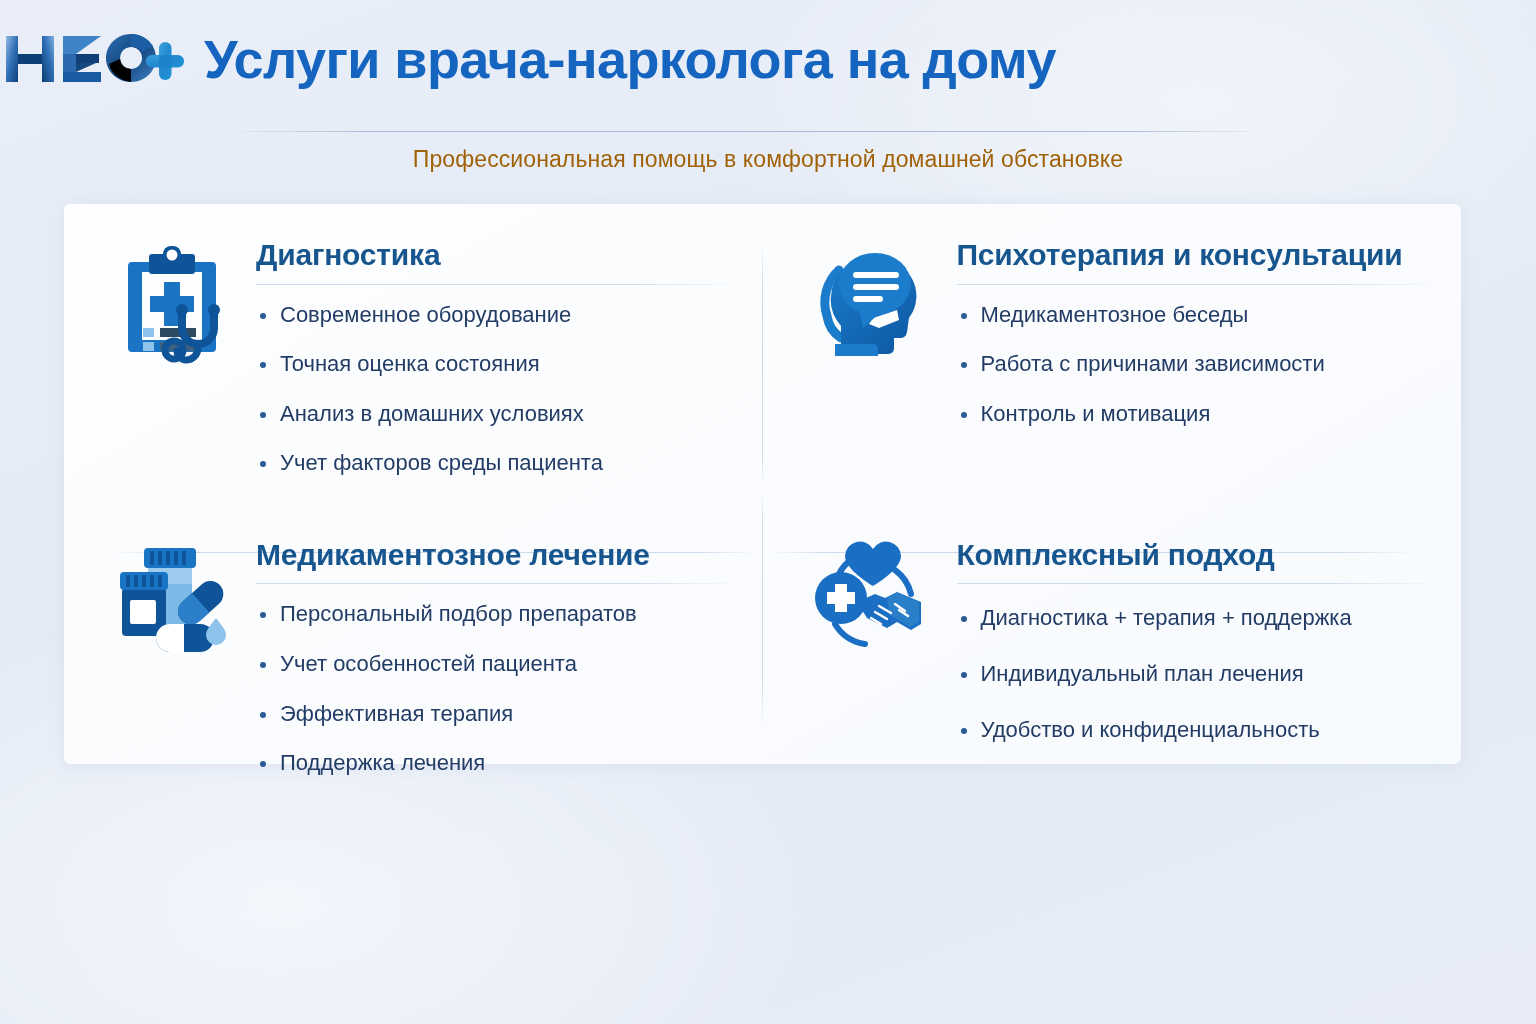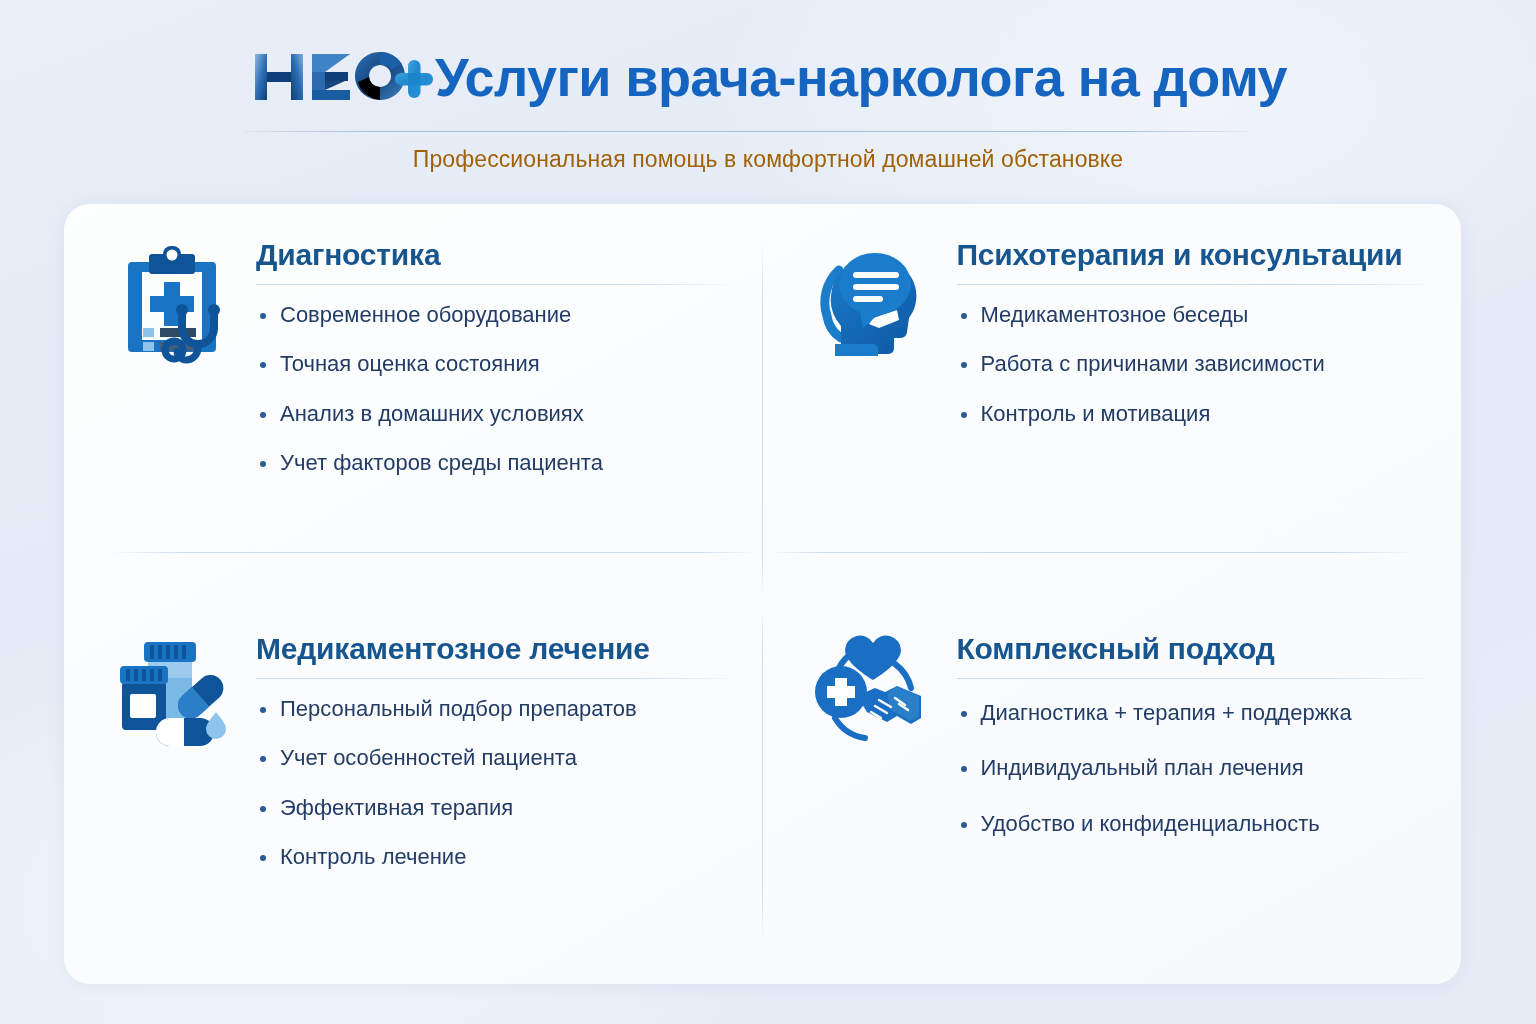--- a/index.html
+++ b/index.html
@@ -24,25 +24,25 @@
   
   .header {
     position: absolute;
     top: 0; left: 0; right: 0;
     height: 190px;
   }
 
   .header-top {
     position: absolute;
     left: 0; right: 0;
-    top: 38px;
+    top: 20px;
     height: 78px;
     display: flex;
     align-items: center;
-    justify-content: center;
+    gap: 18px;
   }
 
   .logo {
     display: block;
     width: 186px;
     height: 62px;
     flex: 0 0 auto;
   }
 
   .page-title {
@@ -73,23 +73,23 @@
     color: #a16207;
     letter-spacing: 0.1px;
   }
 
   
   .card {
     position: absolute;
     left: 64px;
     top: 204px;
     width: 1397px;
-    height: 780px;
+    height: 560px;
     background: linear-gradient(150deg, #fdfefe 0%, #fbfcfe 40%, #f7fafd 100%);
-    border-radius: 26px;
+    border-radius: 6px;
     box-shadow: 0 2px 18px rgba(120,145,185,0.13);
   }
 
   .grid {
     position: absolute;
     inset: 0;
     display: grid;
     grid-template-columns: 1fr 1fr;
     grid-template-rows: 1fr 1fr;
   }
@@ -371,21 +371,21 @@
           <path d="M104 78 c6 8 10 12 10 17 a10 10 0 0 1 -20 0 c0 -5 4 -9 10 -17 z" fill="#8ec3ec"></path>
         </svg>
       </div>
       <div class="quad-body">
         <div class="quad-heading">Медикаментозное лечение</div>
         <div class="quad-rule"></div>
         <ul class="bullets">
           <li>Персональный подбор препаратов</li>
           <li>Учет особенностей пациента</li>
           <li>Эффективная терапия</li>
-          <li>Контроль лечение</li>
+          <li>Поддержка лечения</li>
         </ul>
       </div>
     </div>
 
     <div class="quad q4">
       <div class="quad-icon">
         <svg width="124" height="114" viewBox="0 0 124 114" aria-hidden="true">
 
           <path d="M30 34 a40 40 0 0 1 34 -22" fill="none" stroke="#1a6fc4" stroke-width="6" stroke-linecap="round"></path>
           <path d="M86 30 a42 42 0 0 1 16 24" fill="none" stroke="#1a6fc4" stroke-width="6" stroke-linecap="round"></path>

